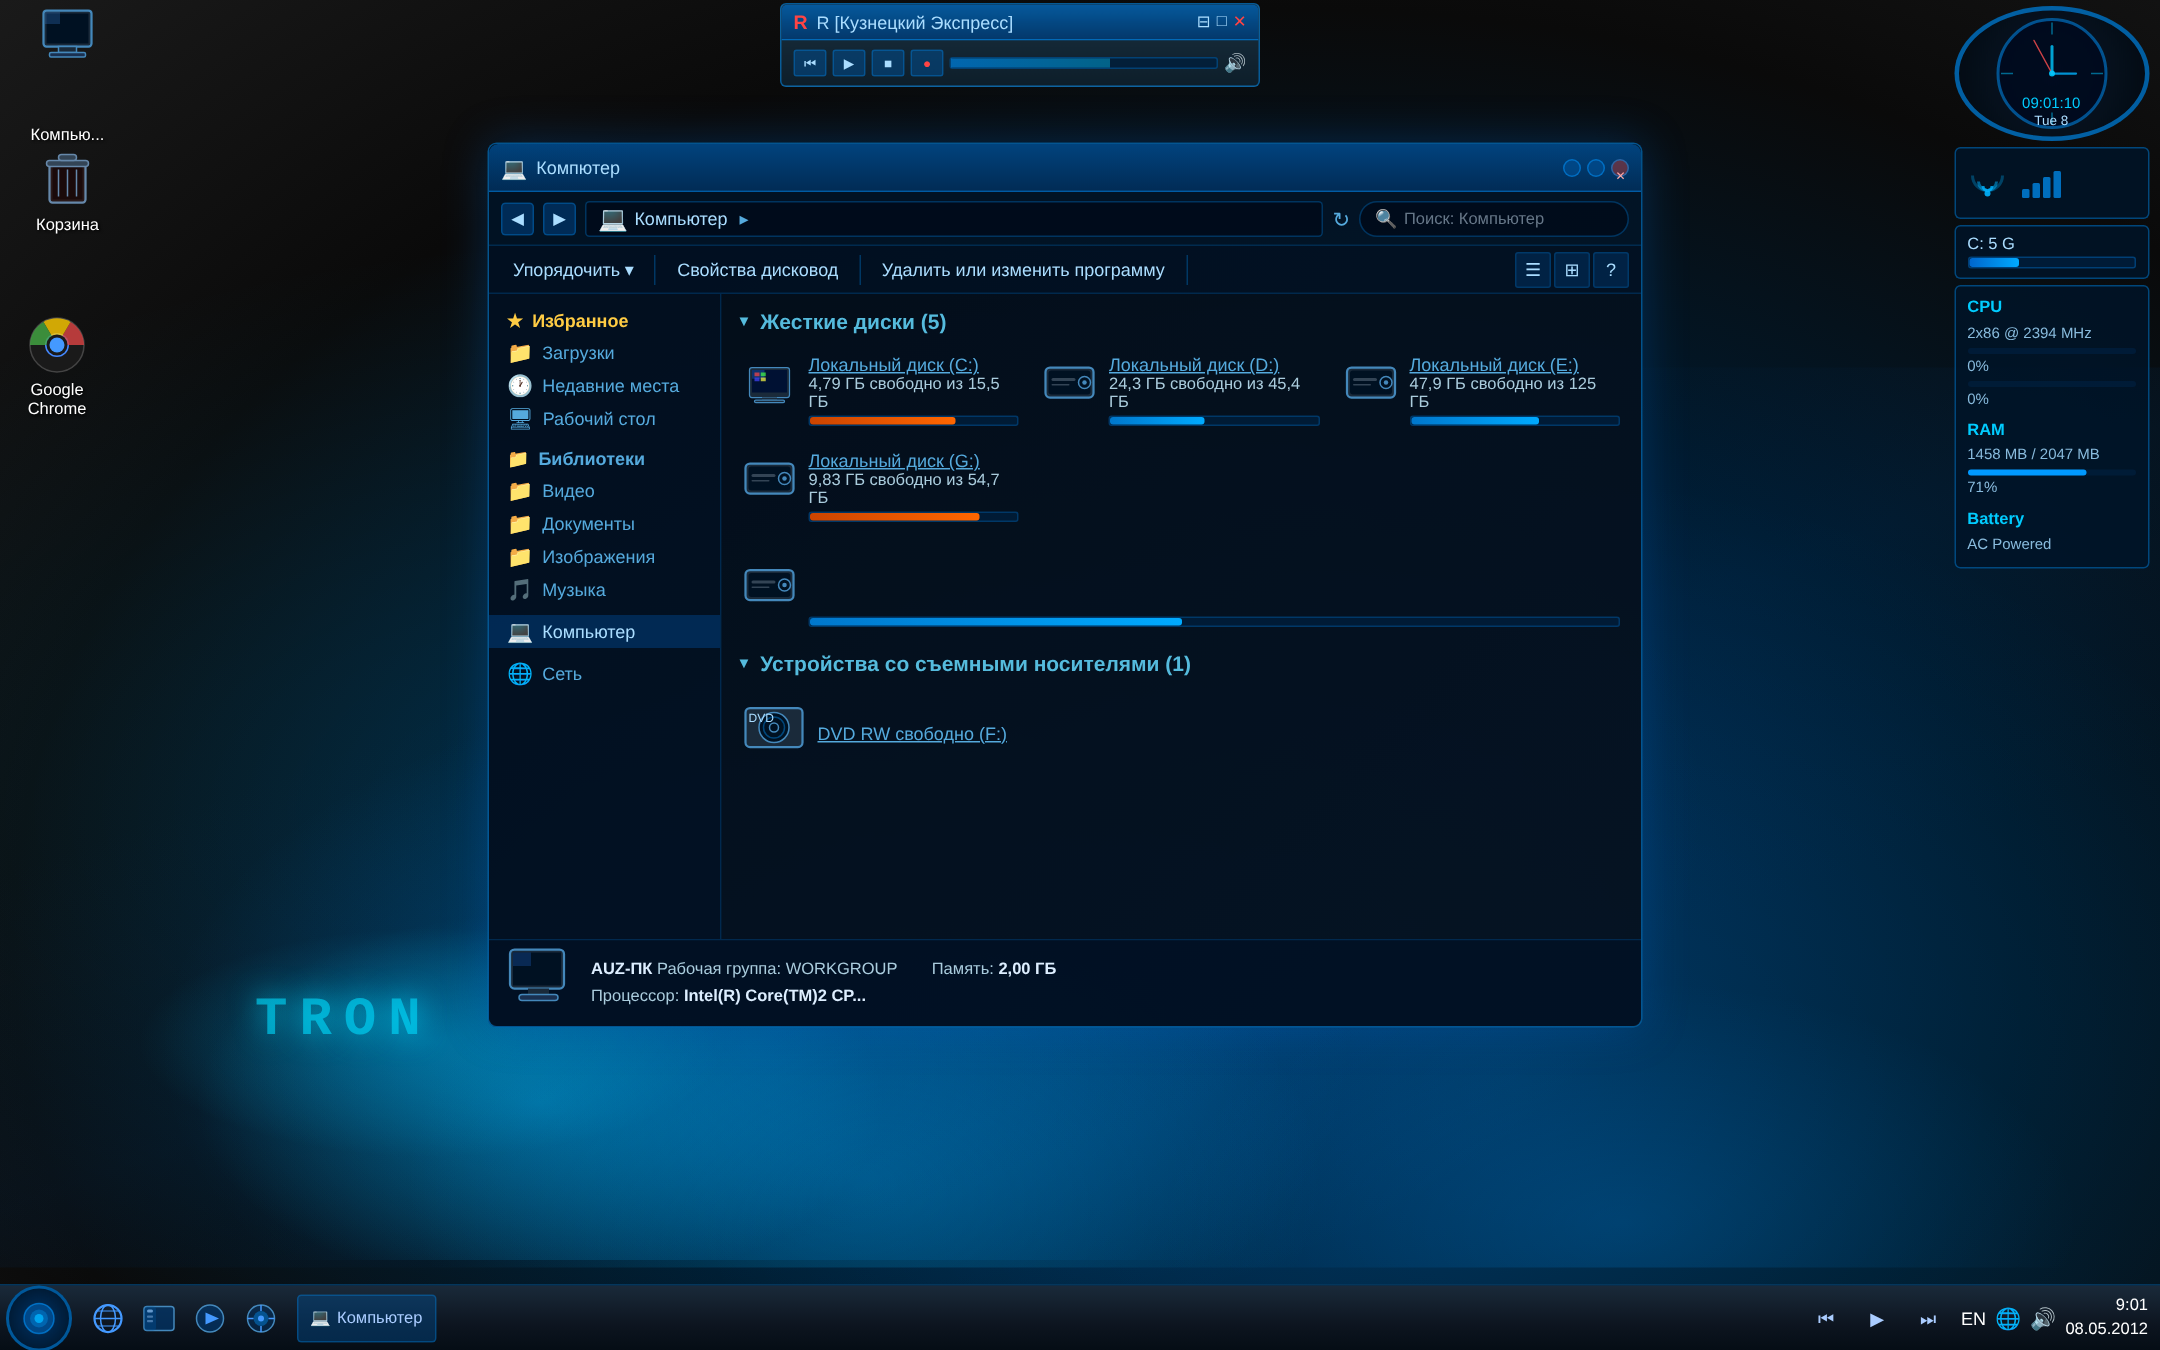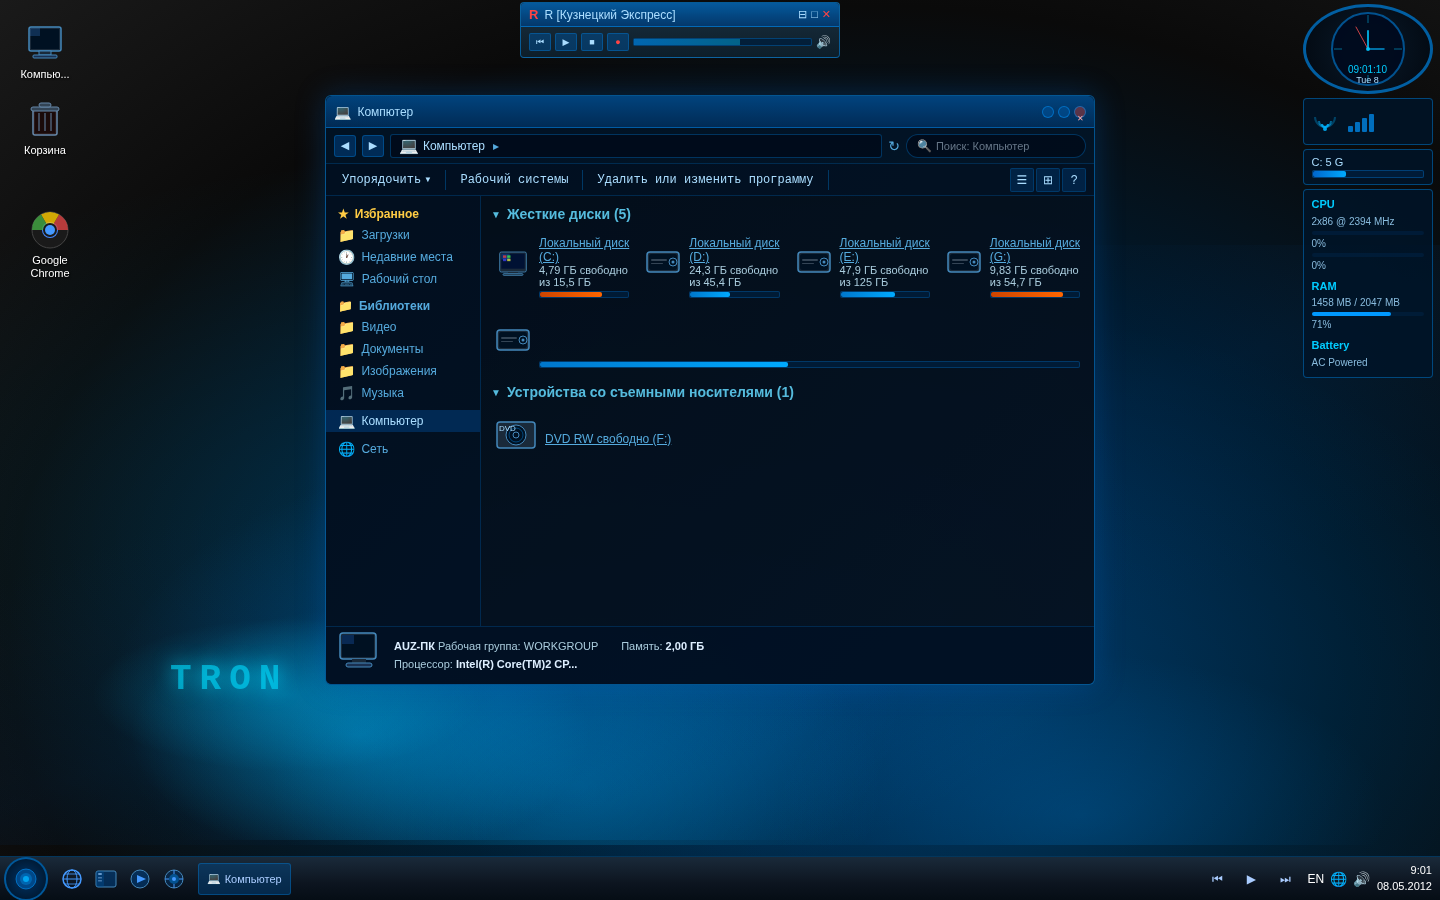--- a/index.html
+++ b/index.html
@@ -406,21 +406,20 @@
       background: transparent;
       border: none;
       color: #aaddff;
       font-size: 12px;
       padding: 0 8px;
       cursor: pointer;
       border-radius: 3px;
       display: flex;
       align-items: center;
       gap: 3px;
-      font-family: Liberation Mono, monospace;
     }
     .exp-tb-sep {
       width: 1px;
       height: 20px;
       background: rgba(0,150,255,0.3);
       margin: 0 2px;
     }
     .exp-tb-right {
       margin-left: auto;
       display: flex;
@@ -492,21 +491,21 @@
       gap: 6px;
     }
     .section-arrow {
       color: #55bbdd;
       font-size: 10px;
     }
 
     
     .drive-grid {
       display: grid;
-      grid-template-columns: 1fr 1fr 1fr 1fr;
+      grid-template-columns: 1fr 1fr 1fr;
       gap: 8px;
       margin-bottom: 16px;
     }
     .drive-item {
       display: flex;
       flex-direction: column;
       gap: 3px;
       cursor: pointer;
       padding: 4px;
       border-radius: 3px;
@@ -604,21 +603,21 @@
 
   <div style="position:absolute;bottom:55px;left:0;right:0;height:600px;
     background: linear-gradient(160deg, transparent 30%, rgba(0,50,100,0.15) 50%, transparent 70%),
     radial-gradient(ellipse at 40% 90%, rgba(0,180,255,0.25) 0%, transparent 25%),
     radial-gradient(ellipse at 20% 75%, rgba(0,200,255,0.35) 0%, transparent 12%),
     radial-gradient(ellipse at 75% 95%, rgba(0,150,255,0.2) 0%, transparent 20%);
   "></div>
   <div class="tron-text">TRON</div>
 </div>
 
-<div class="desktop-icon icon-computer" style="position:absolute;top:24px;left:10px;">
+<div class="desktop-icon icon-computer" style="position:absolute;top:4px;left:10px;gap:36px;">
   <div class="icon-img">
     <svg width="40" height="38" viewBox="0 0 40 38">
       <rect x="4" y="2" width="32" height="24" rx="2" fill="#1a2a3a" stroke="#4488bb" stroke-width="1.5"></rect>
       <rect x="6" y="4" width="28" height="20" fill="#001122"></rect>
       <rect x="5" y="3" width="10" height="8" fill="rgba(50,120,200,0.3)"></rect>
       <rect x="14" y="26" width="12" height="4" fill="#1a2a3a" stroke="#4488bb" stroke-width="1"></rect>
       <rect x="8" y="30" width="24" height="3" rx="1" fill="#1a3050" stroke="#4488bb" stroke-width="1"></rect>
     </svg>
   </div>
   <span class="icon-label">Компью...</span>
@@ -632,21 +631,21 @@
       <rect x="4" y="6" width="28" height="4" rx="2" fill="#334455" stroke="#6688aa" stroke-width="1"></rect>
       <rect x="12" y="2" width="12" height="4" rx="2" fill="#334455" stroke="#6688aa" stroke-width="1"></rect>
       <line x1="12" y1="12" x2="12" y2="30" stroke="#6688aa" stroke-width="1"></line>
       <line x1="18" y1="12" x2="18" y2="30" stroke="#6688aa" stroke-width="1"></line>
       <line x1="24" y1="12" x2="24" y2="30" stroke="#6688aa" stroke-width="1"></line>
     </svg>
   </div>
   <span class="icon-label">Корзина</span>
 </div>
 
-<div class="desktop-icon icon-chrome" style="position:absolute;top:210px;left:15px;">
+<div class="desktop-icon icon-chrome" style="position:absolute;top:210px;left:3px;">
   <div class="icon-img">
     <svg width="40" height="40" viewBox="0 0 40 40">
       <circle cx="20" cy="20" r="18" fill="#1a1a1a" stroke="#444" stroke-width="1"></circle>
       <circle cx="20" cy="20" r="8" fill="#4488ff"></circle>
       <circle cx="20" cy="20" r="5" fill="#aaddff"></circle>
 
       <path d="M20 20 L38 20 A18 18 0 0 0 29 4.6 Z" fill="#dd4444" opacity="0.8"></path>
       <path d="M20 20 L29 4.6 A18 18 0 0 0 11 4.6 Z" fill="#ffcc00" opacity="0.8"></path>
       <path d="M20 20 L11 4.6 A18 18 0 0 0 2 20 Z" fill="#44aa44" opacity="0.8"></path>
       <circle cx="20" cy="20" r="7" fill="#1a1a1a"></circle>
@@ -795,21 +794,21 @@
     </div>
   </div>
 
   <div class="exp-toolbar">
     <button class="exp-tb-btn">
       <span>Упорядочить</span>
       <span>▾</span>
     </button>
     <div class="exp-tb-sep"></div>
     <button class="exp-tb-btn">
-      <span>Рабочий системы</span>
+      <span>Свойства дисковод</span>
     </button>
     <div class="exp-tb-sep"></div>
     <button class="exp-tb-btn">
       <span>Удалить или изменить программу</span>
     </button>
     <div class="exp-tb-sep"></div>
     <div class="exp-tb-right">
       <div class="exp-view-btn">☰</div>
       <div class="exp-view-btn">⊞</div>
       <div class="exp-view-btn">?</div>

